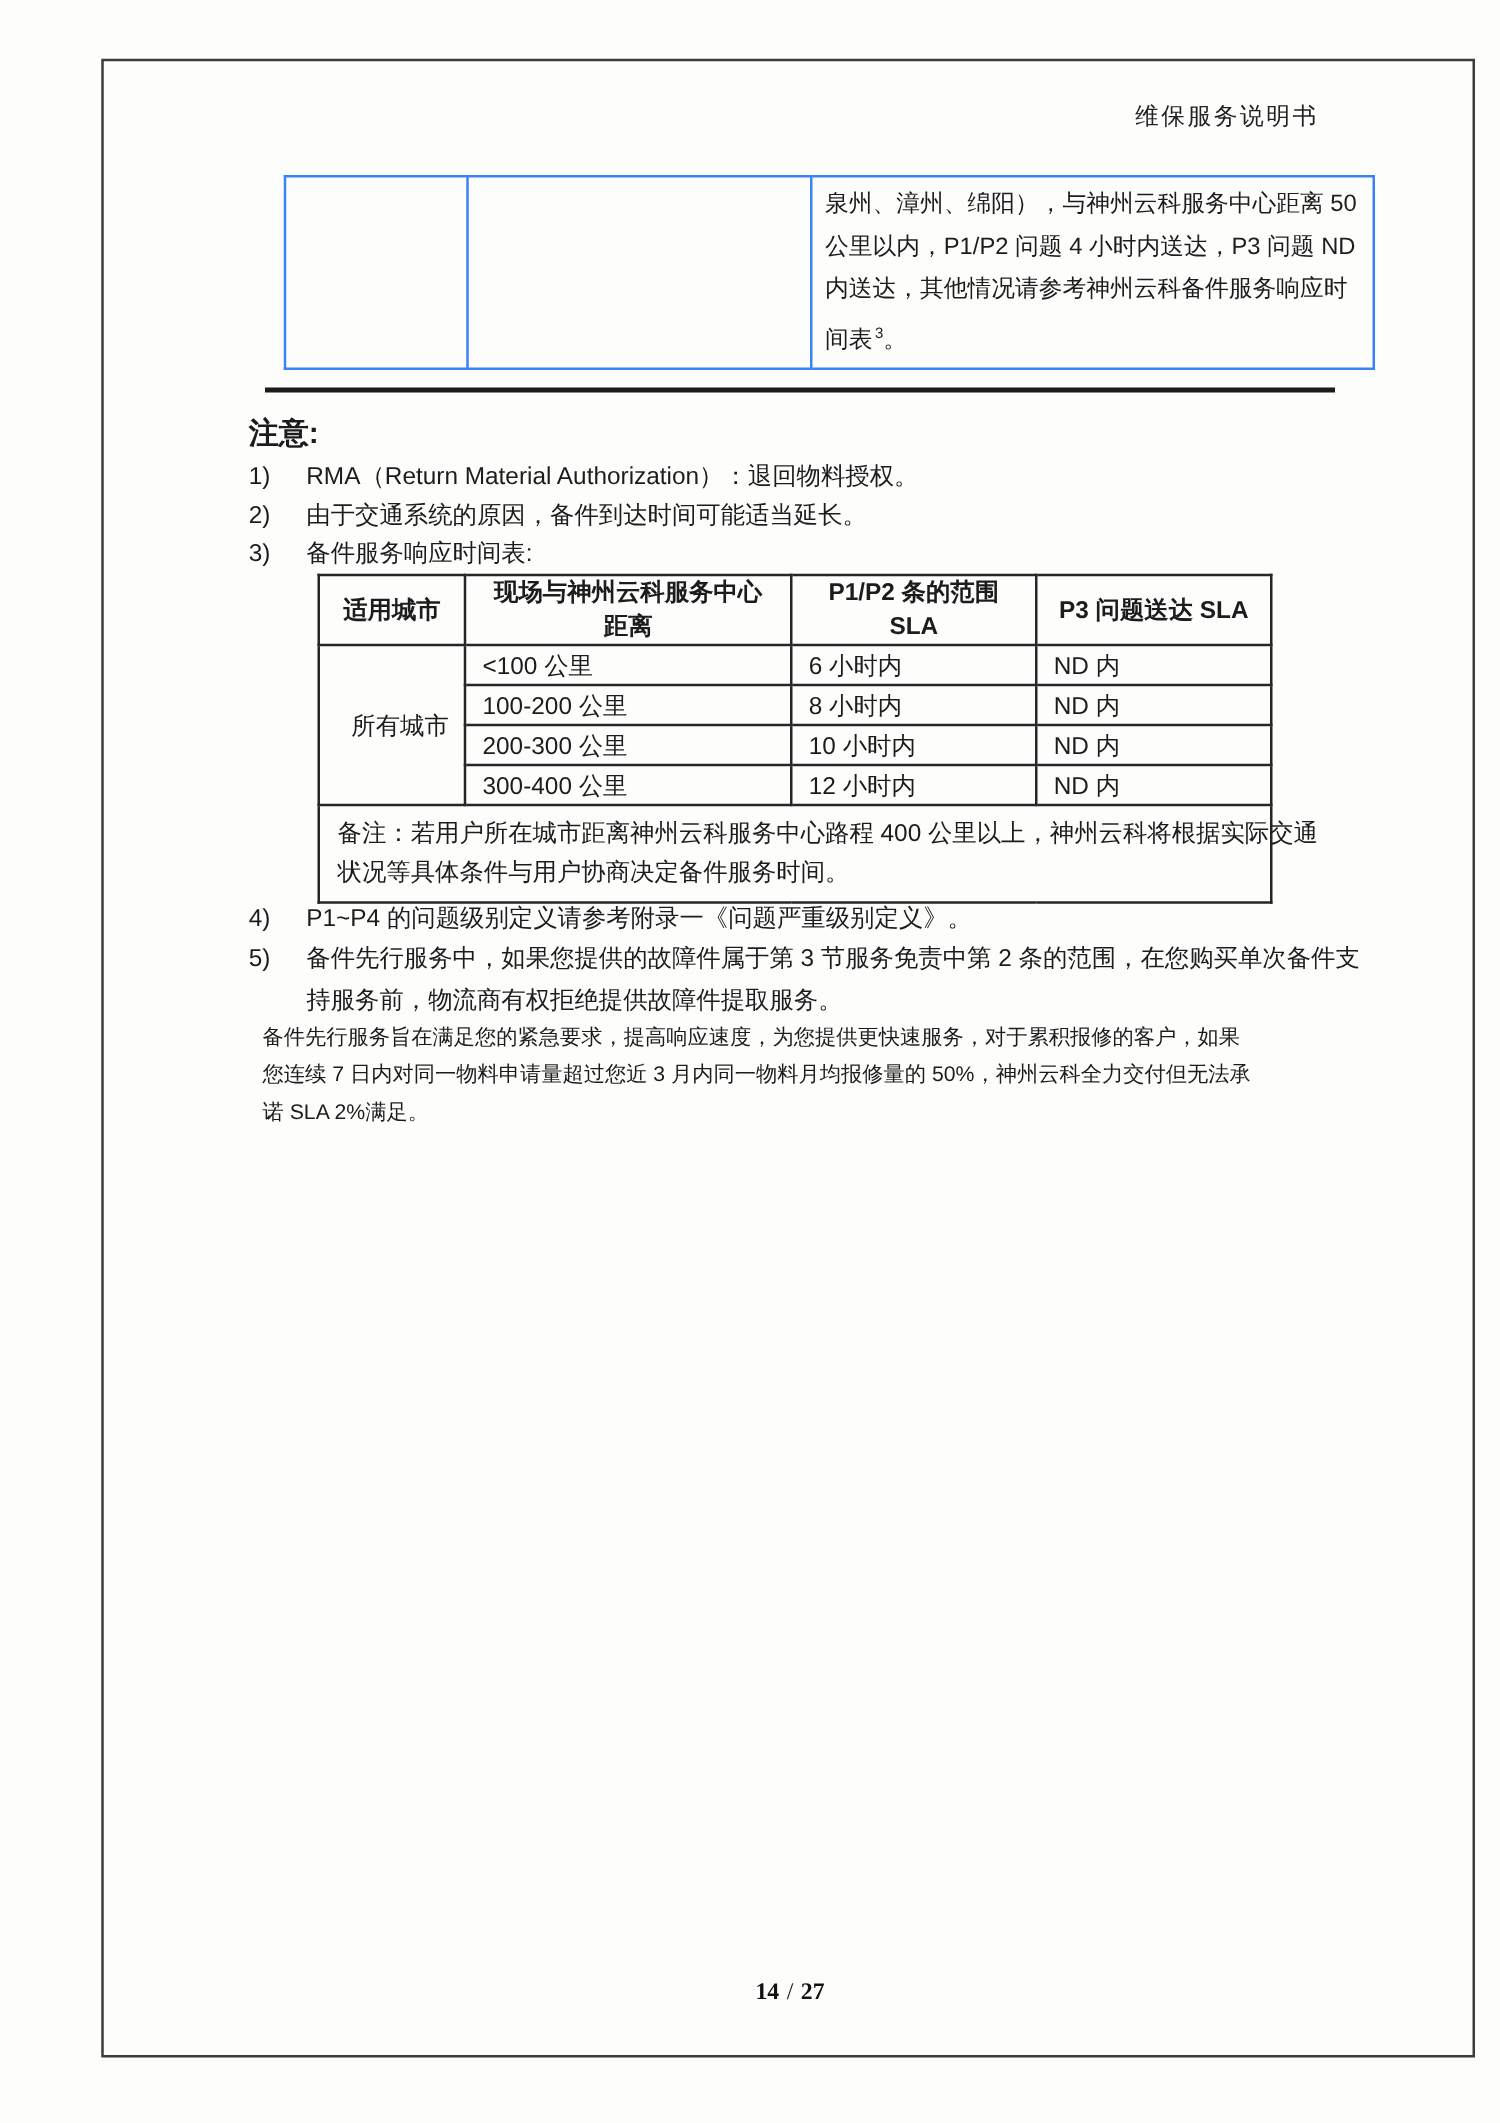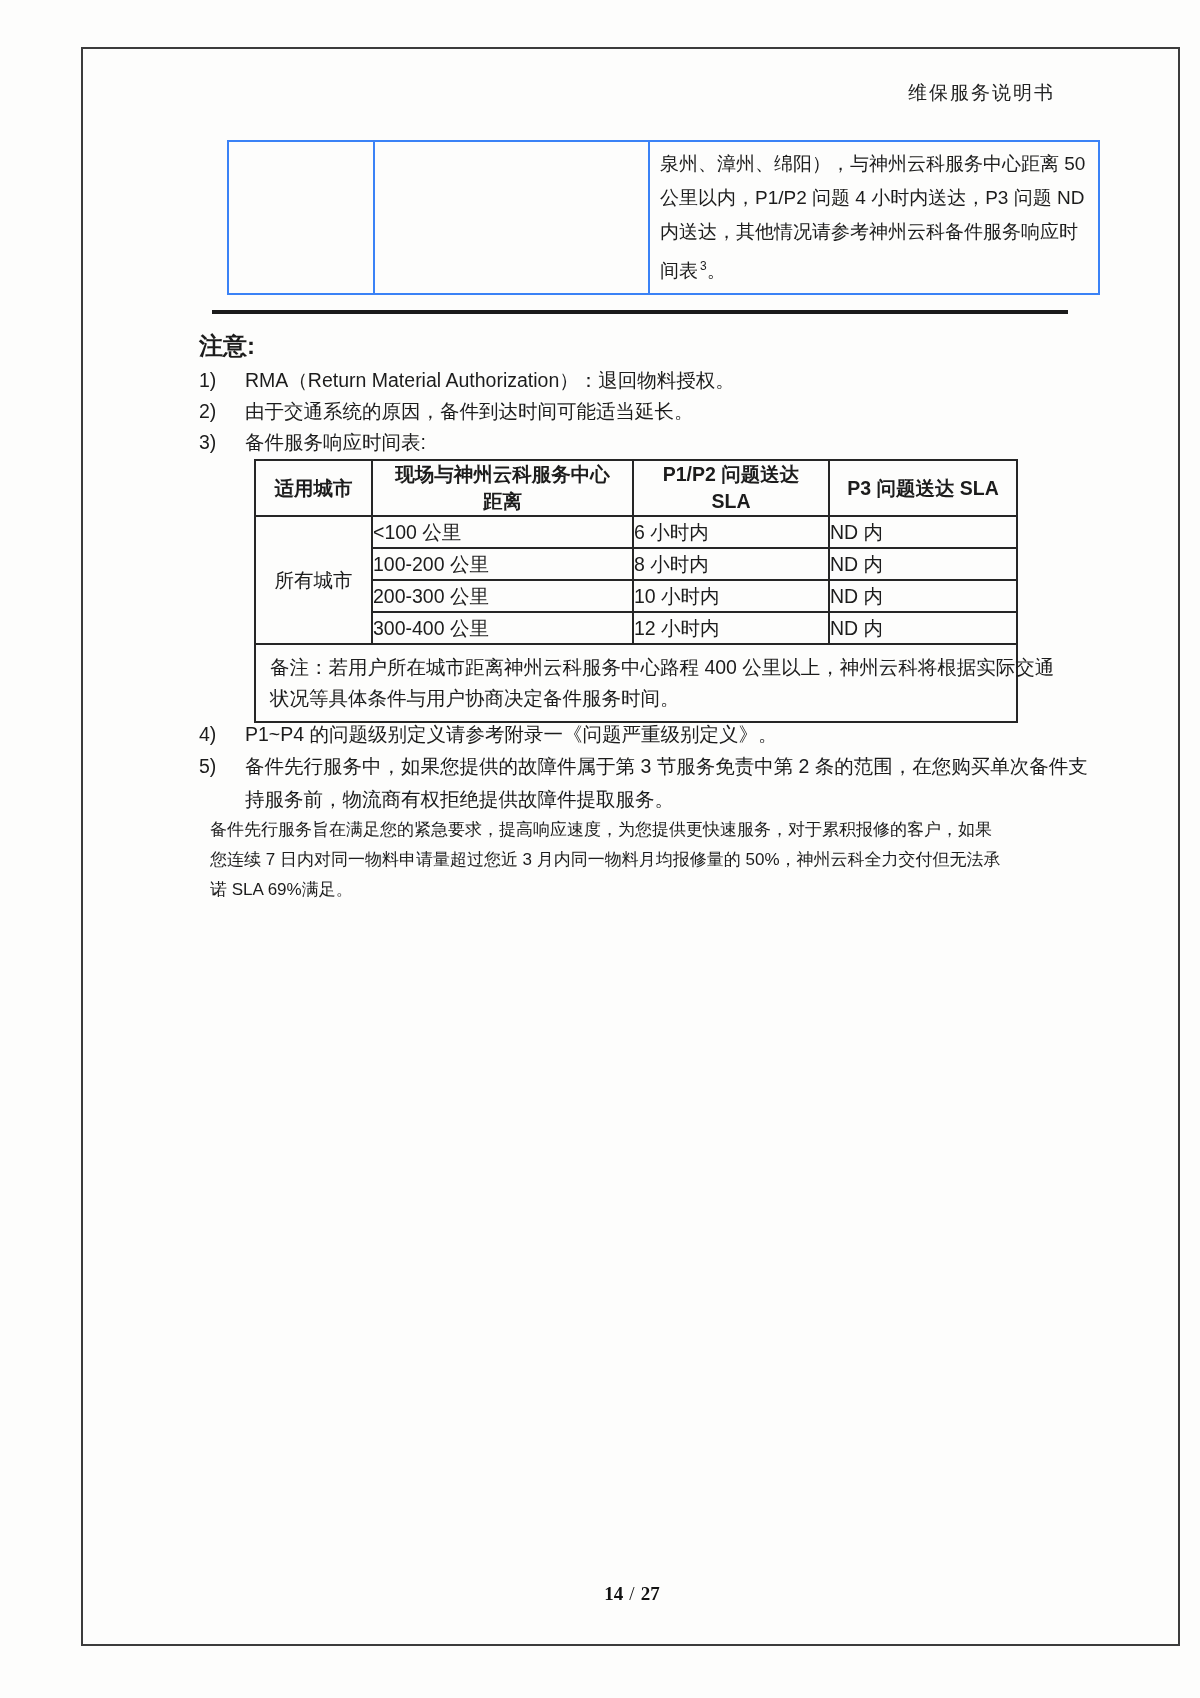--- a/index.html
+++ b/index.html
@@ -41,21 +41,21 @@
     border-collapse:collapse;table-layout:fixed;font-size:19.5px;
   }
   .sla-table td{border:2px solid #262626;padding:0;}
   .sla-head{height:52px;}
   .sla-head td{font-weight:bold;text-align:center;line-height:27px;vertical-align:middle;}
   .sla-data{height:32px;}
   .sla-c1{width:115px;text-align:center;vertical-align:middle;}
   .sla-c2{width:259px;}
   .sla-c3{width:194px;}
   .sla-c4{width:186px;}
-  .sla-data td{vertical-align:middle;}
+  .sla-data td{vertical-align:middle;padding-left:13px;}
   .sla-note td{height:68px;vertical-align:middle;padding:4px 10px 4px 14px;}
   .note-line{line-height:31px;white-space:nowrap;}
   
   .p-line{position:absolute;left:178px;font-size:17px;white-space:nowrap;text-align:right;}
   
   .footer{
     position:absolute;top:1583px;left:0;width:100%;text-align:center;
     font-family:"Liberation Serif","DejaVu Serif",serif;font-size:19px;color:#111;
   }
   .footer .pg{font-weight:bold;}
@@ -101,21 +101,21 @@
 
   <table class="sla-table">
     <tbody>
         <tr class="sla-head">
       <td class="sla-c1">适用城市</td>
       <td class="sla-c2">
         <div>现场与神州云科服务中心</div>
         <div>距离</div>
       </td>
       <td class="sla-c3">
-        <div>P1/P2 问题送达</div>
+        <div>P1/P2 条的范围</div>
         <div>SLA</div>
       </td>
       <td class="sla-c4">P3 问题送达 SLA</td>
     </tr>
     <tr class="sla-data">
       <td class="sla-c1" rowspan="4">所有城市</td>
       <td class="sla-c2">&lt;100 公里</td>
       <td class="sla-c3">6 小时内</td>
       <td class="sla-c4">ND 内</td>
     </tr>
@@ -146,19 +146,19 @@
   <div class="li" style="top:721px">
     <span class="num">4)</span><span>P1~P4 的问题级别定义请参考附录一《问题严重级别定义》。</span>
   </div>
   <div class="li" style="top:753px">
     <span class="num">5)</span><span>备件先行服务中，如果您提供的故障件属于第 3 节服务免责中第 2 条的范围，在您购买单次备件支</span>
   </div>
   <div class="li-cont" style="top:786px">持服务前，物流商有权拒绝提供故障件提取服务。</div>
 
   <div class="p-line" style="top:818px">备件先行服务旨在满足您的紧急要求，提高响应速度，为您提供更快速服务，对于累积报修的客户，如果</div>
   <div class="p-line" style="top:848px">您连续 7 日内对同一物料申请量超过您近 3 月内同一物料月均报修量的 50%，神州云科全力交付但无法承</div>
-  <div class="p-line" style="top:878px">诺 SLA 69%满足。</div>
+  <div class="p-line" style="top:878px">诺 SLA 2%满足。</div>
 
   <div class="footer">
     <span class="pg">14</span><span class="sep">/</span><span class="pg">27</span>
   </div>
 
 </div>
 
 </body></html>

